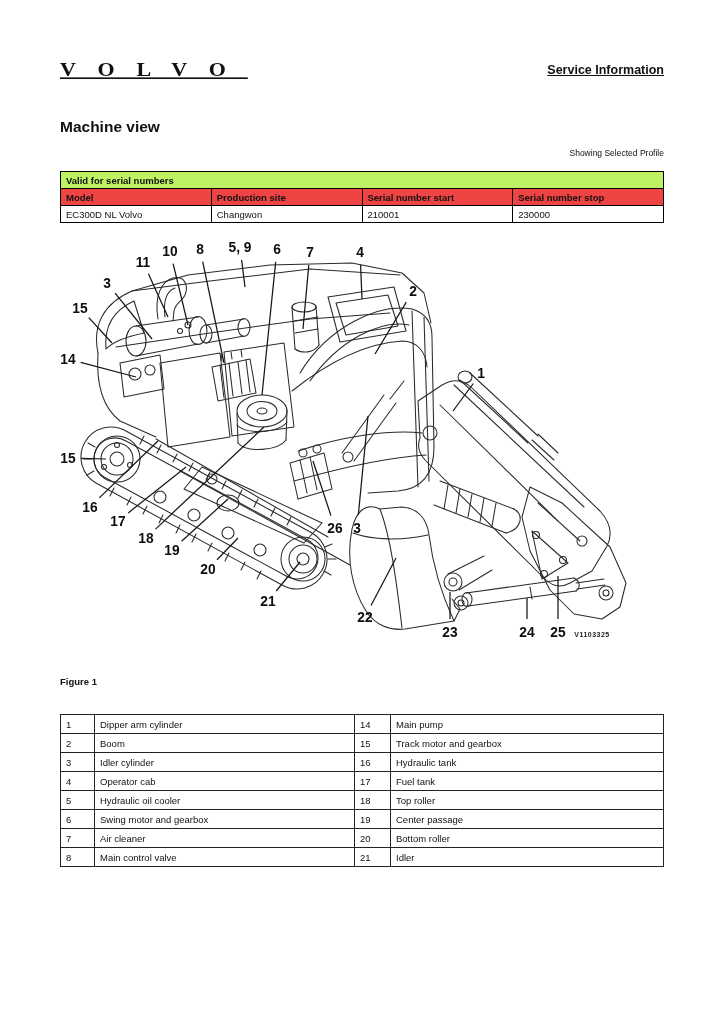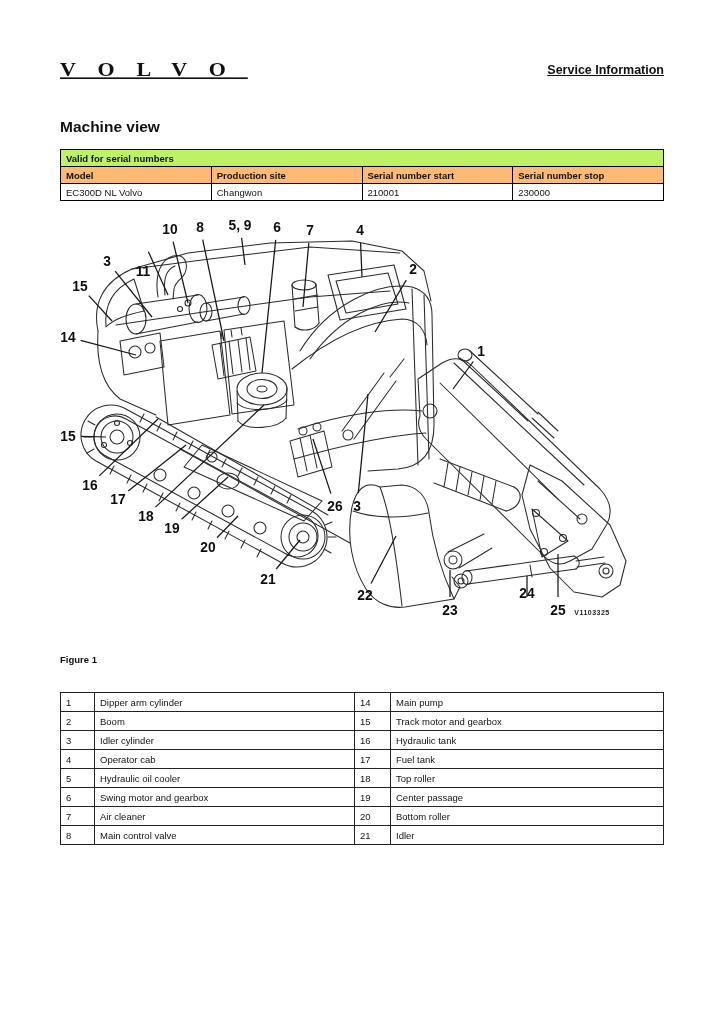--- a/index.html
+++ b/index.html
@@ -20,21 +20,21 @@
   .doc-info .lbl{font-size:8.5px;line-height:1.45;}
   .doc-info .val{font-size:9.5px;font-weight:bold;line-height:1.35;}
 
   h1{margin:18px 0 0;font-size:15.5px;font-weight:bold;}
   .profile-note{margin-top:12px;text-align:right;font-size:8.5px;}
 
   
   .serial{width:100%;margin-top:13px;border:1.5px solid #000;table-layout:fixed;}
   .serial td,.serial th{border:1px solid #000;padding:2.5px 5px;font-size:9.5px;text-align:left;}
   .serial .title-row td{background:#bef264;font-weight:bold;}
-  .serial .head-row th{background:#fdba74;font-weight:bold;}
+  .serial .head-row th{background:#ef4444;font-weight:bold;}
   .serial .data-row td{background:#fff;font-weight:normal;}
 
   
   .figure{position:relative;width:610px;height:415px;margin-top:18px;}
   .figure svg{position:absolute;left:0;top:0;}
   .callout{position:absolute;transform:translate(-50%,-50%) scaleX(.95);
            font-weight:700;font-size:14.5px;line-height:1;color:#0d0d0d;white-space:nowrap;}
   .watermark{position:absolute;transform:translate(-50%,-50%);font-size:7px;
              letter-spacing:.5px;color:#222;font-weight:bold;}
   .fig-caption{margin-top:20px;font-size:9.5px;font-weight:bold;}
@@ -56,20 +56,21 @@
       <div class="logo">VOLVO</div>
       <div class="hdr-title">Service Information</div>
     </div>
 
     <table class="doc-info">
       <tbody>
     </tbody>
       </table>
 
     <h1>Machine view</h1>
+    <div class="profile-note">Showing Selected Profile</div>
 
     <table class="serial">
       <tbody>
           <tr class="title-row">
         <td colspan="4">Valid for serial numbers</td>
       </tr>
       <tr class="head-row">
         <th style="width:23%">Model</th>
         <th style="width:22%">Production site</th>
         <th style="width:28%">Serial number start</th>
@@ -245,34 +246,34 @@
       <div class="watermark" id="watermark" style="left: 532px; top: 393px;">V1103325</div>
     <span class="callout" style="left: 421px; top: 132px;">1</span>
         <span class="callout" style="left: 353px; top: 50px;">2</span>
         <span class="callout" style="left: 297px; top: 287px;">3</span>
         <span class="callout" style="left: 300px; top: 11px;">4</span>
         <span class="callout" style="left: 180px; top: 6px;">5, 9</span>
         <span class="callout" style="left: 217px; top: 8px;">6</span>
         <span class="callout" style="left: 250px; top: 11px;">7</span>
         <span class="callout" style="left: 140px; top: 8px;">8</span>
         <span class="callout" style="left: 110px; top: 10px;">10</span>
-        <span class="callout" style="left: 83px; top: 21px; margin-top: 31px;">11</span>
+        <span class="callout" style="left: 83px; top: 21px;">11</span>
         <span class="callout" style="left: 47px; top: 42px;">3</span>
         <span class="callout" style="left: 20px; top: 67px;">15</span>
         <span class="callout" style="left: 8px; top: 118px;">14</span>
         <span class="callout" style="left: 8px; top: 217px;">15</span>
         <span class="callout" style="left: 30px; top: 266px;">16</span>
         <span class="callout" style="left: 58px; top: 280px;">17</span>
         <span class="callout" style="left: 86px; top: 297px;">18</span>
         <span class="callout" style="left: 112px; top: 309px;">19</span>
         <span class="callout" style="left: 148px; top: 328px;">20</span>
         <span class="callout" style="left: 208px; top: 360px;">21</span>
         <span class="callout" style="left: 305px; top: 376px;">22</span>
         <span class="callout" style="left: 390px; top: 391px;">23</span>
-        <span class="callout" style="left: 467px; top: 374px;">24</span>
+        <span class="callout" style="left: 467px; top: 391px;">24</span>
         <span class="callout" style="left: 498px; top: 391px;">25</span>
         <span class="callout" style="left: 275px; top: 287px;">26</span>
       </div>
 
     <div class="fig-caption">Figure 1</div>
 
     <table class="parts">
       <tbody id="parts-body">
           <tr>
             <td class="num">1</td>

